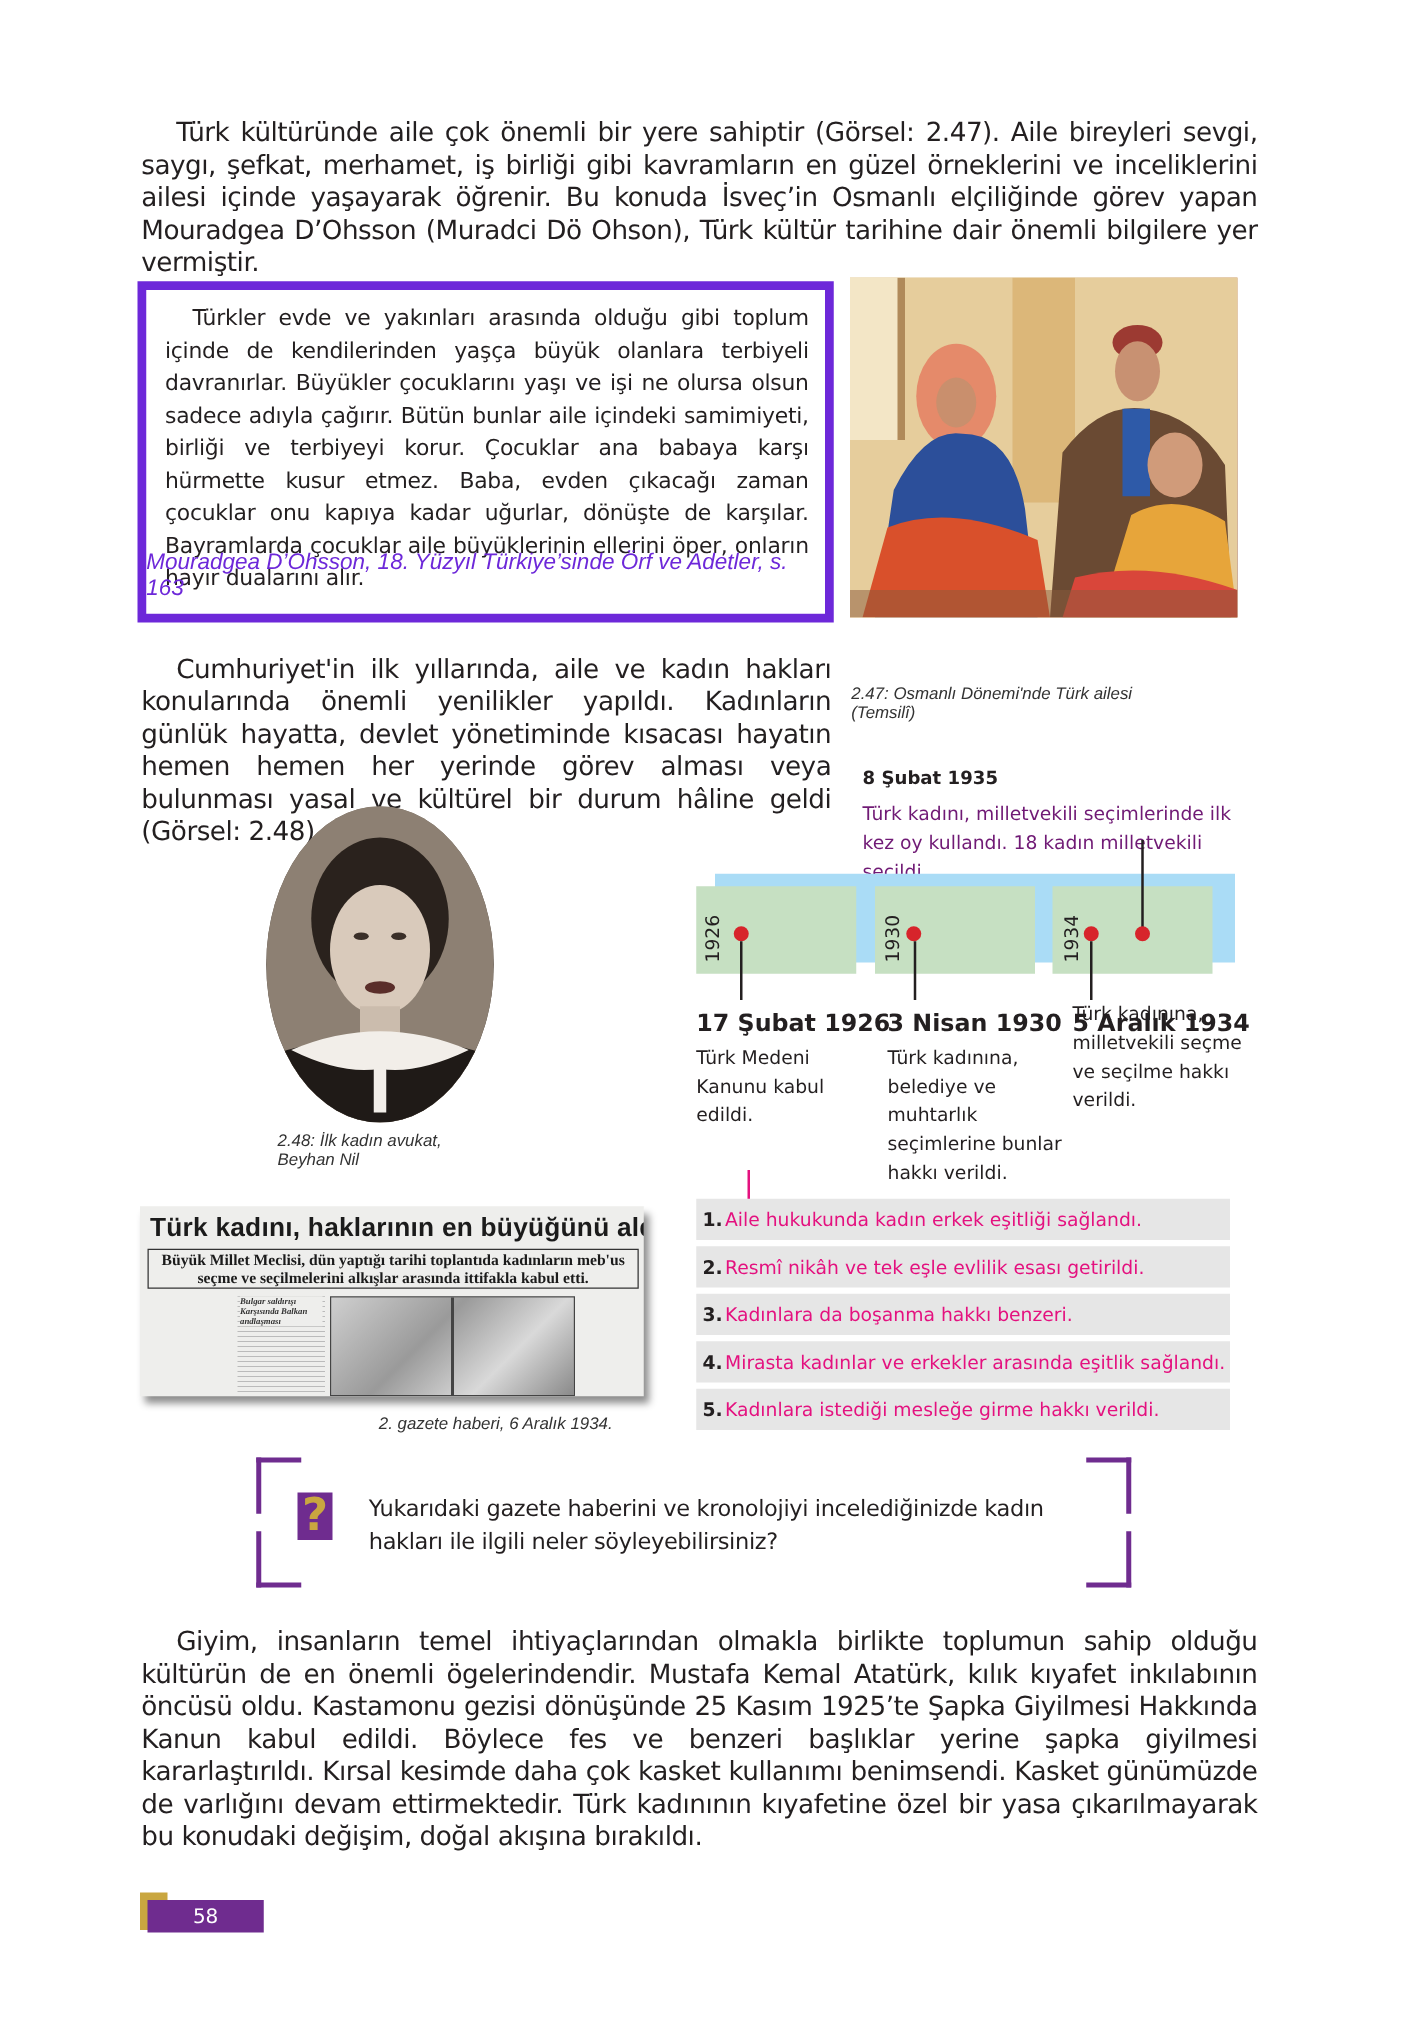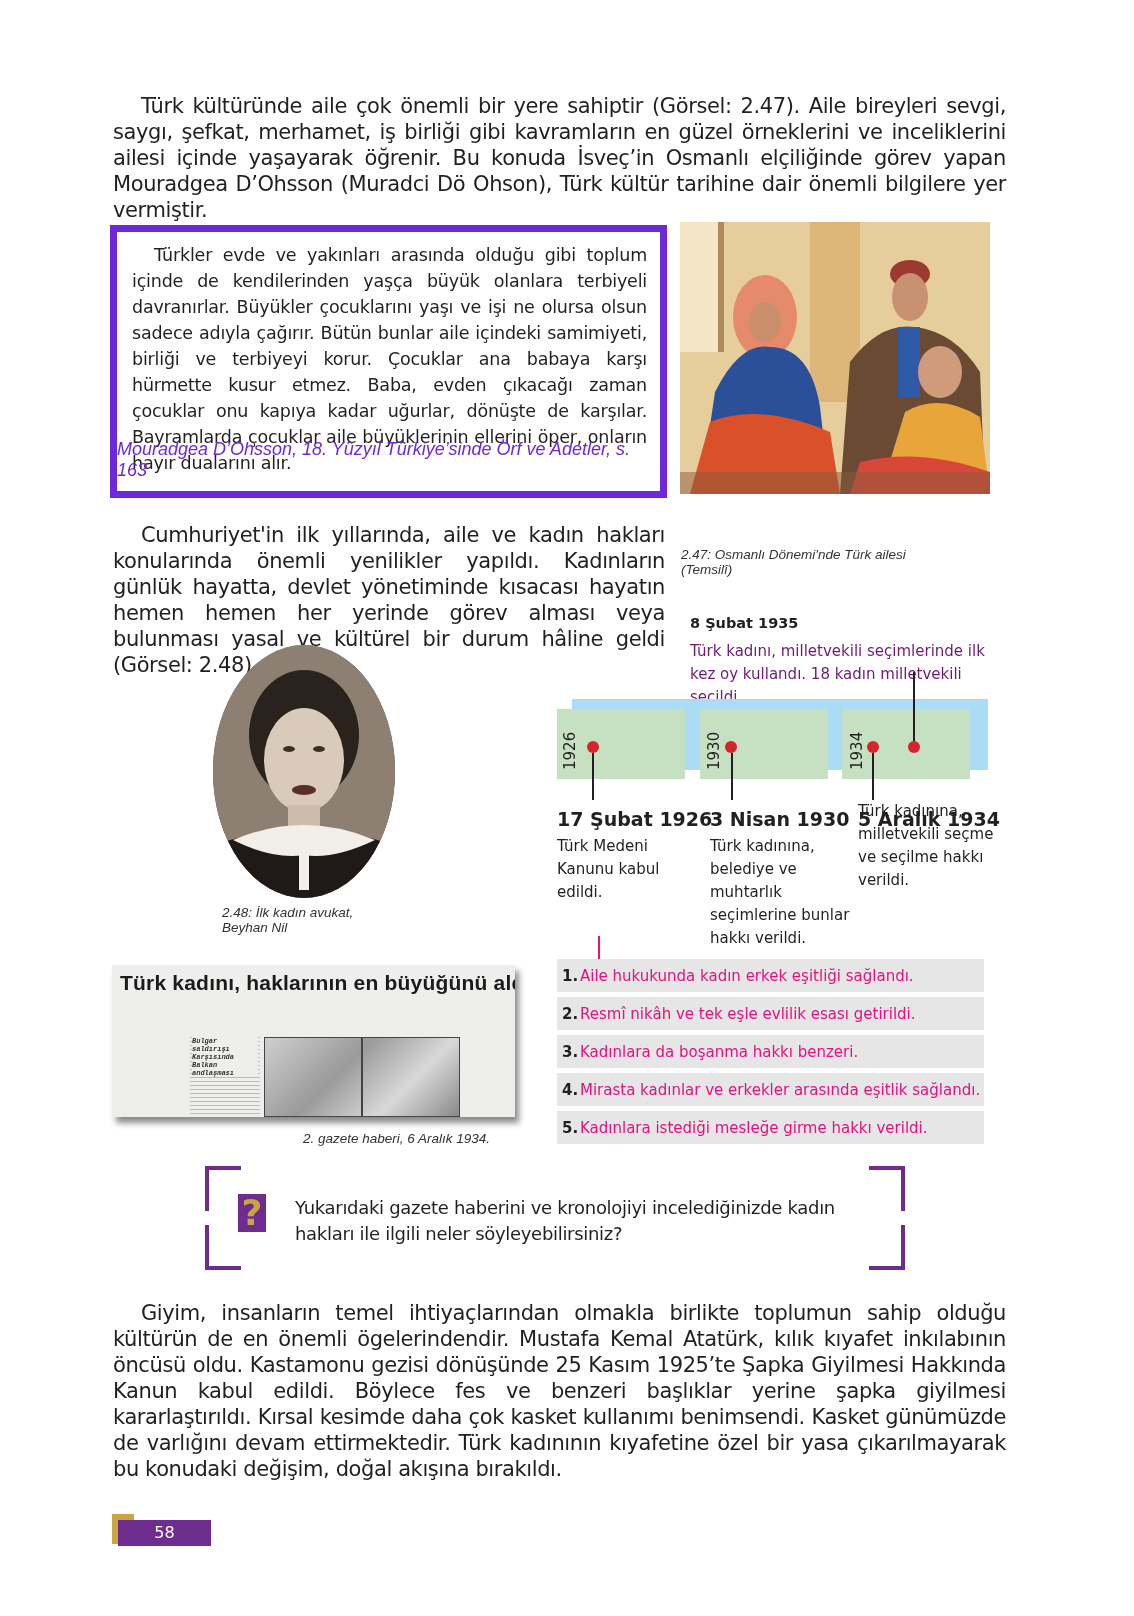--- a/index.html
+++ b/index.html
@@ -78,21 +78,21 @@
       font-family: "Liberation Serif", serif; font-weight: bold;
       font-size: 12.5px; line-height: 14px; text-align: center; color: #1b1b1b;
       padding-top: 1px;
     }
     #np-col {
       position: absolute; left: 78px; top: 72px; width: 70px; height: 80px;
       background: repeating-linear-gradient(180deg, #bbb 0 1px, transparent 1px 4px);
     }
     #np-col-title {
       position: absolute; left: 80px; top: 72px; width: 66px;
-      font-family: Liberation Mono, monospace; font-style: italic; font-weight: bold;
+      font-family: Liberation Serif, serif; font-style: italic; font-weight: bold;
       font-size: 7px; line-height: 8px; color: #333; background: #eeeeec;
     }
     #np-illus {
       position: absolute; left: 152px; top: 72px; width: 196px; height: 80px;
       border: 1.5px solid #444;
       background:
         linear-gradient(90deg, transparent 96px, #444 96px 98px, transparent 98px),
         linear-gradient(135deg, #cfcfcf 0%, #9a9a9a 40%, #d9d9d9 70%, #8a8a8a 100%);
     }
     #newspaper-caption { left: 303px; top: 1131px; width: 230px; }
@@ -236,20 +236,21 @@
     <rect x="86" y="205" width="10" height="40" fill="#f2eee9"></rect>
   </svg>
 </div>
 <div id="portrait-caption" class="cap">
   <div>2.48: İlk kadın avukat,</div>
   <div>Beyhan Nil</div>
 </div>
 
 <div id="newspaper" class="abs">
   <div id="np-headline">Türk kadını, haklarının en büyüğünü aldı</div>
+  <div id="np-sub">Büyük Millet Meclisi, dün yaptığı tarihi toplantıda kadınların meb'us seçme ve seçilmelerini alkışlar arasında ittifakla kabul etti.</div>
   <div id="np-col"></div>
   <div id="np-col-title">Bulgar saldırışı Karşısında Balkan andlaşması</div>
   <div id="np-illus"></div>
 </div>
 <div id="newspaper-caption" class="cap">2. gazete haberi, 6 Aralık 1934.</div>
 
 <div id="tl-top-label" class="abs">8 Şubat 1935</div>
 <div id="tl-top-desc" class="abs">Türk kadını, milletvekili seçimlerinde ilk kez oy kullandı. 18 kadın milletvekili seçildi.</div>
 
 <div id="tl-band" class="abs"></div>

